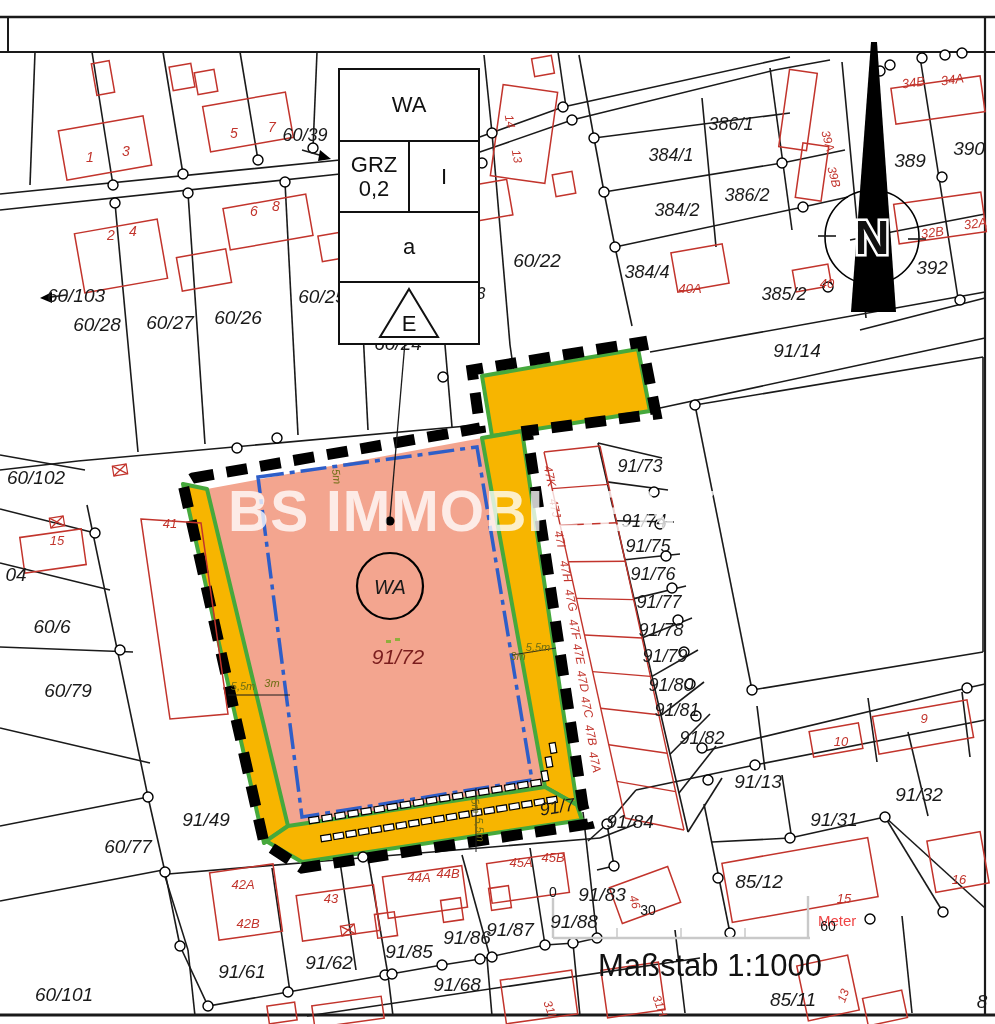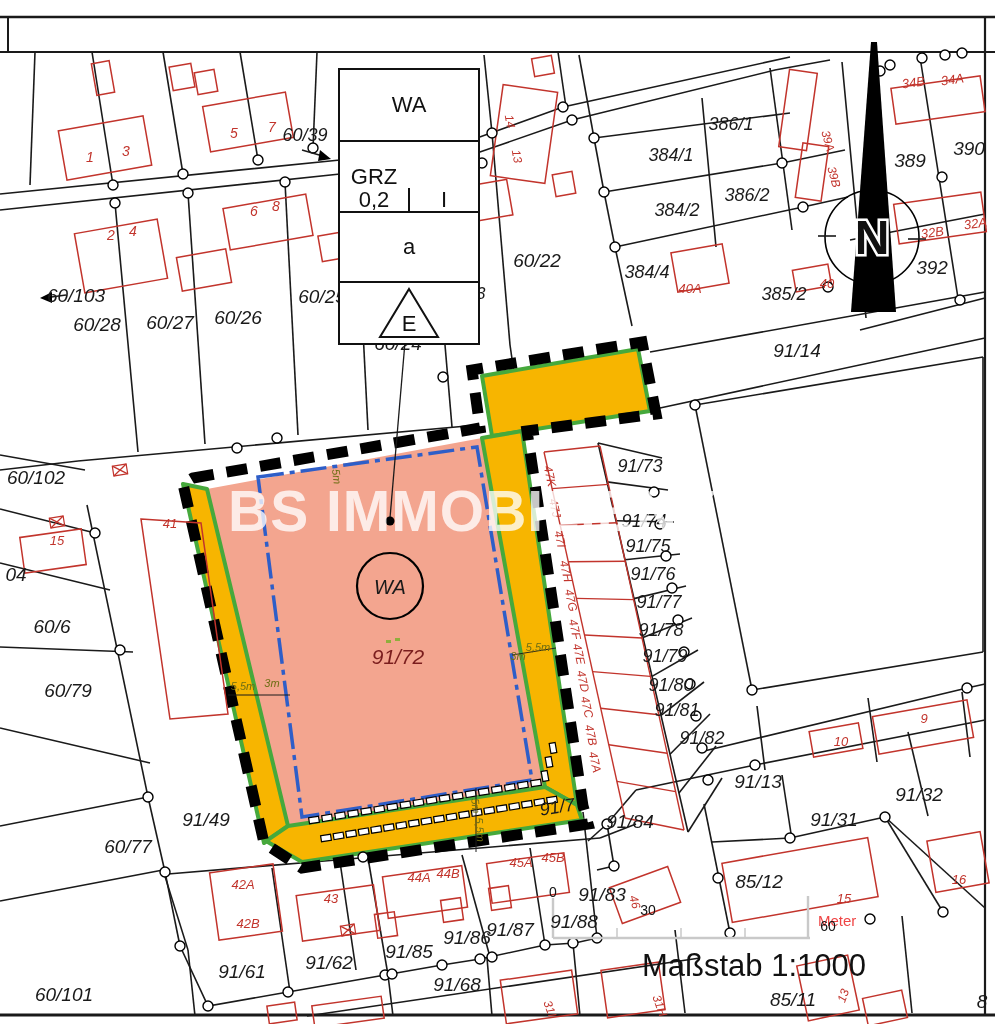--- a/index.html
+++ b/index.html
@@ -8,29 +8,29 @@
   #map-svg{position:absolute;left:0;top:0;z-index:1;}
   
   #legend{position:absolute;left:338px;top:68px;width:138px;height:273px;background:#fff;
           border:2px solid #111;z-index:3;display:flex;flex-direction:column;color:#111;}
   .leg-row{display:flex;border-bottom:2px solid #111;}
   .leg-row:last-child{border-bottom:none;}
   .leg-cell{flex:1;display:flex;flex-direction:column;align-items:center;justify-content:center;
             font-size:22px;line-height:1.05;}
   .leg-cell.right{border-left:2px solid #111;}
   .row-wa{height:70px;font-size:26px;}
-  .row-grz{height:69px;align-items:flex-end;}
+  .row-grz{height:69px;}
   .row-a{height:68px;}
   .row-e{flex:1;align-items:center;justify-content:center;display:flex;}
   
   #watermark{position:absolute;left:228px;top:478px;width:780px;z-index:4;
              font-size:57px;font-weight:bold;letter-spacing:1px;white-space:nowrap;
              color:rgba(255,255,255,0.78);pointer-events:none;}
   
-  #massstab{position:absolute;left:598px;top:948px;z-index:3;font-size:31px;color:#111;margin-left:44px;}
+  #massstab{position:absolute;left:598px;top:948px;z-index:3;font-size:31px;color:#111;}
   #meter-label{position:absolute;left:818px;top:912px;z-index:3;font-size:15px;color:#ef4444;}
   .scale-tick{position:absolute;z-index:3;font-size:14px;color:#111;transform:translateX(-50%);}
 </style>
 </head>
 <body>
 
 <div id="stage">
   <svg id="map-svg" width="995" height="1024" viewBox="0 0 995 1024">
       <line x1="0" y1="17" x2="995" y2="17" stroke="#1a1a1a" stroke-width="2.6"></line>
       <line x1="985" y1="17" x2="985" y2="1015" stroke="#1a1a1a" stroke-width="2.2"></line>

